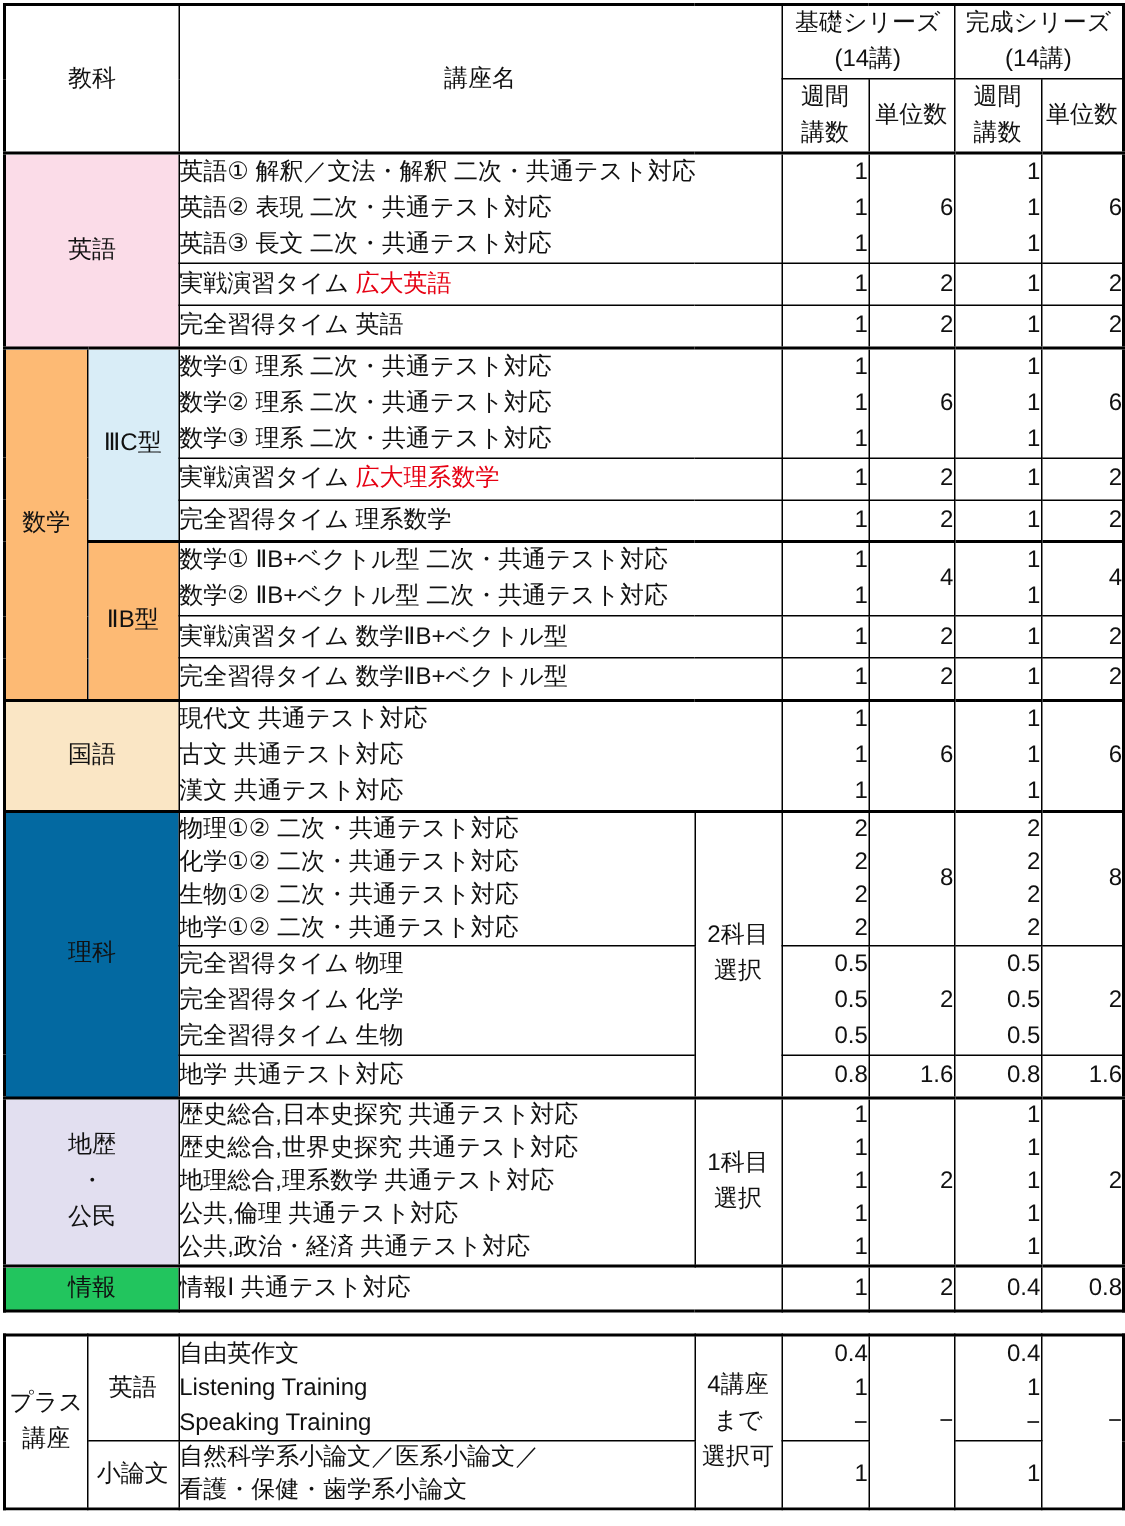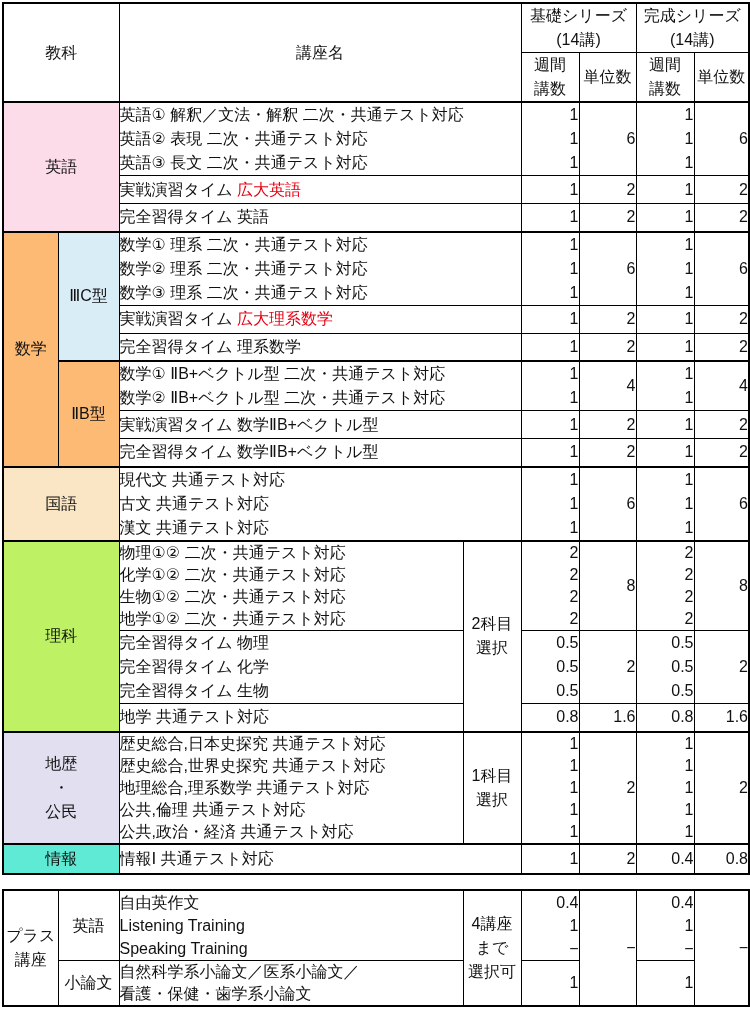--- a/index.html
+++ b/index.html
@@ -220,21 +220,21 @@
         <td class="numc">6</td>
         <td class="num vthick">
           <div>1</div>
             <div>1</div>
             <div>1</div>
         </td>
         <td class="numc">6</td>
       </tr>
 
       <tr class="rs4 thick">
-        <td class="subject" colspan="2" rowspan="3" style="background: #bef264;">理科</td>
+        <td class="subject" colspan="2" rowspan="3" style="background: #0369a1;">理科</td>
         <td class="course lh22">
           <div>物理①② 二次・共通テスト対応</div>
           <div>化学①② 二次・共通テスト対応</div>
           <div>生物①② 二次・共通テスト対応</div>
           <div>地学①② 二次・共通テスト対応</div>
         </td>
         <td class="sel" rowspan="3">
           <div>2科目</div>
             <div>選択</div>
         </td>
@@ -309,21 +309,21 @@
           <div>1</div>
             <div>1</div>
             <div>1</div>
             <div>1</div>
             <div>1</div>
         </td>
         <td class="numc">2</td>
       </tr>
 
       <tr class="rinfo thick">
-        <td class="subject" colspan="2" style="background: #5eead4;">情報</td>
+        <td class="subject" colspan="2" style="background: #22c55e;">情報</td>
         <td class="course" colspan="2">情報Ⅰ 共通テスト対応</td>
         <td class="numc vthick">1</td>
         <td class="numc">2</td>
         <td class="numc vthick">0.4</td>
         <td class="numc">0.8</td>
       </tr>
     </tbody>
   </table>
 
   <div class="gap"></div>

